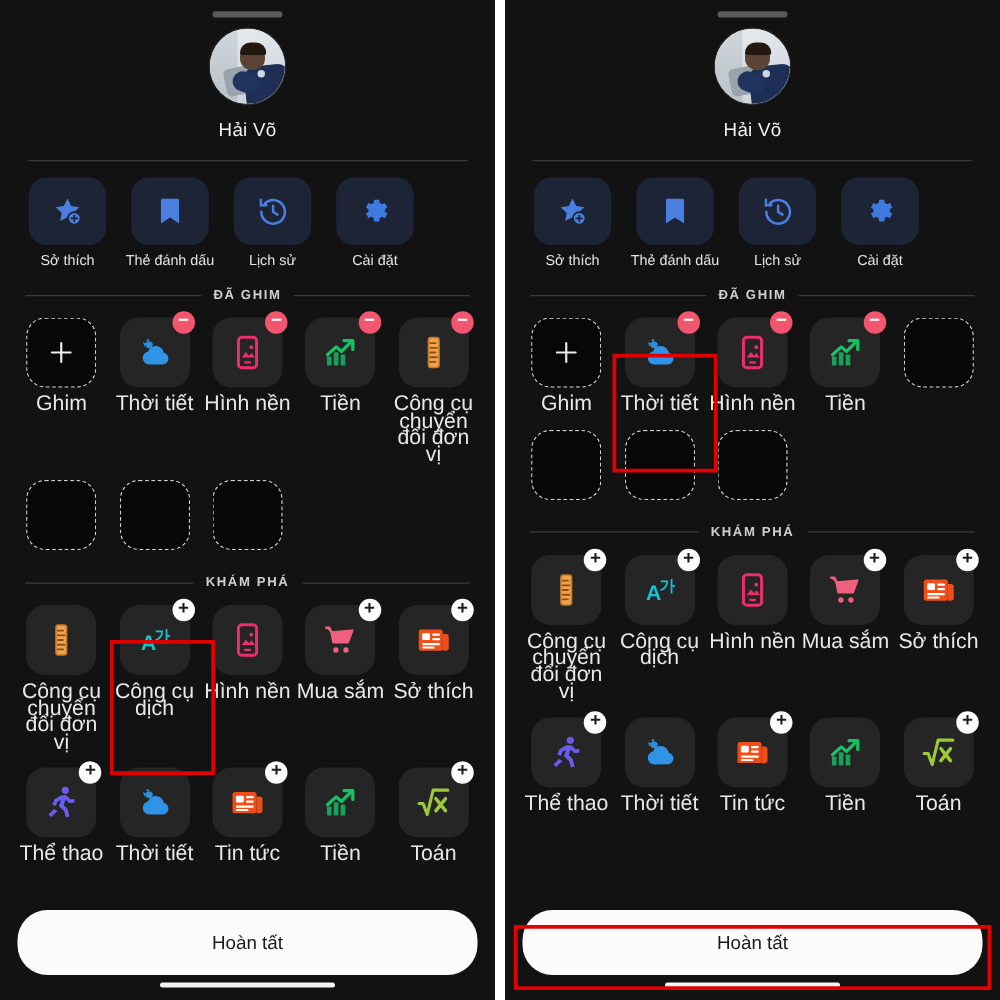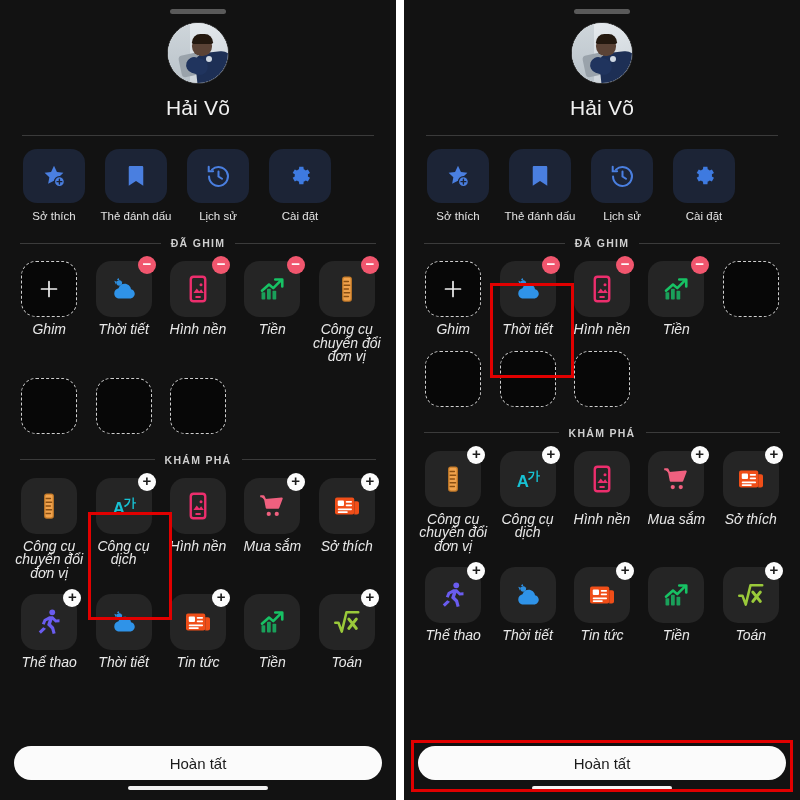--- a/index.html
+++ b/index.html
@@ -39,21 +39,21 @@
   .avatar .wall { position:absolute; left:0; top:0; width:36%; height:100%; background:linear-gradient(180deg,#cfd6db,#b9c2c9); }
   .avatar .head { position:absolute; left:50%; top:20%; width:20px; height:21px; margin-left:-6px; border-radius:50% 50% 45% 45%; background:#5b4336; }
   .avatar .hair { position:absolute; left:50%; top:18%; width:21px; height:10px; margin-left:-6px; border-radius:10px 10px 2px 2px; background:#23180f; }
   .avatar .body { position:absolute; left:46%; top:48%; width:38px; height:34px; border-radius:10px 12px 0 0; background:#1d2f55; transform:rotate(-6deg); }
   .avatar .arm  { position:absolute; left:30%; top:58%; width:22px; height:16px; border-radius:8px; background:#20345e; transform:rotate(18deg); }
   .avatar .obj  { position:absolute; left:20%; top:52%; width:20px; height:22px; border-radius:4px; background:#9aa3ab; transform:rotate(-12deg); }
   .avatar .badge-dot { position:absolute; left:64%; top:55%; width:6px; height:6px; border-radius:50%; background:#cfd8e3; }
 
   .profile-name {
     color: #f1f1f1;
-    font-size: 21px;
+    font-size: 15px;
     margin-top: 12px;
     letter-spacing: .2px;
   }
 
   .hr-plain {
     height: 1px; background: #3a3a3a;
     margin: 15px 22px 0 22px;
   }
 
   
@@ -108,23 +108,22 @@
     display: flex; align-items: center; justify-content: center;
     position: relative;
   }
   .tile.empty {
     background: #070707;
     border: 1.6px dashed #cfcfcf;
   }
   .cell-label {
     margin-top: 6px;
     color: #e8e8e8;
-    font-size: 14px;
+    font-size: 17px;
     line-height: 13.5px;
-    font-style: italic;
   }
   .badge {
     position: absolute;
     width: 18px; height: 18px;
     border-radius: 50%;
     top: -5px; right: 5px;
     display: flex; align-items: center; justify-content: center;
     font-size: 15px; font-weight: bold;
     line-height: 0;
     z-index: 3;
@@ -140,21 +139,21 @@
     position: absolute;
     border: 3px solid #e10000;
     z-index: 9;
     pointer-events: none;
   }
 
   
   .done-wrap { position: absolute; left: 0; right: 0; bottom: 10px; }
   .done-btn {
     margin: 0 14px;
-    height: 34px;
+    height: 52px;
     border-radius: 24px;
     background: #fbfbfb;
     color: #1a1a1a;
     font-size: 15px;
     display: flex; align-items: center; justify-content: center;
   }
   .nav-pill {
     width: 140px; height: 4px; border-radius: 3px;
     background: #f3f3f3;
     margin: 6px auto 0 auto;

